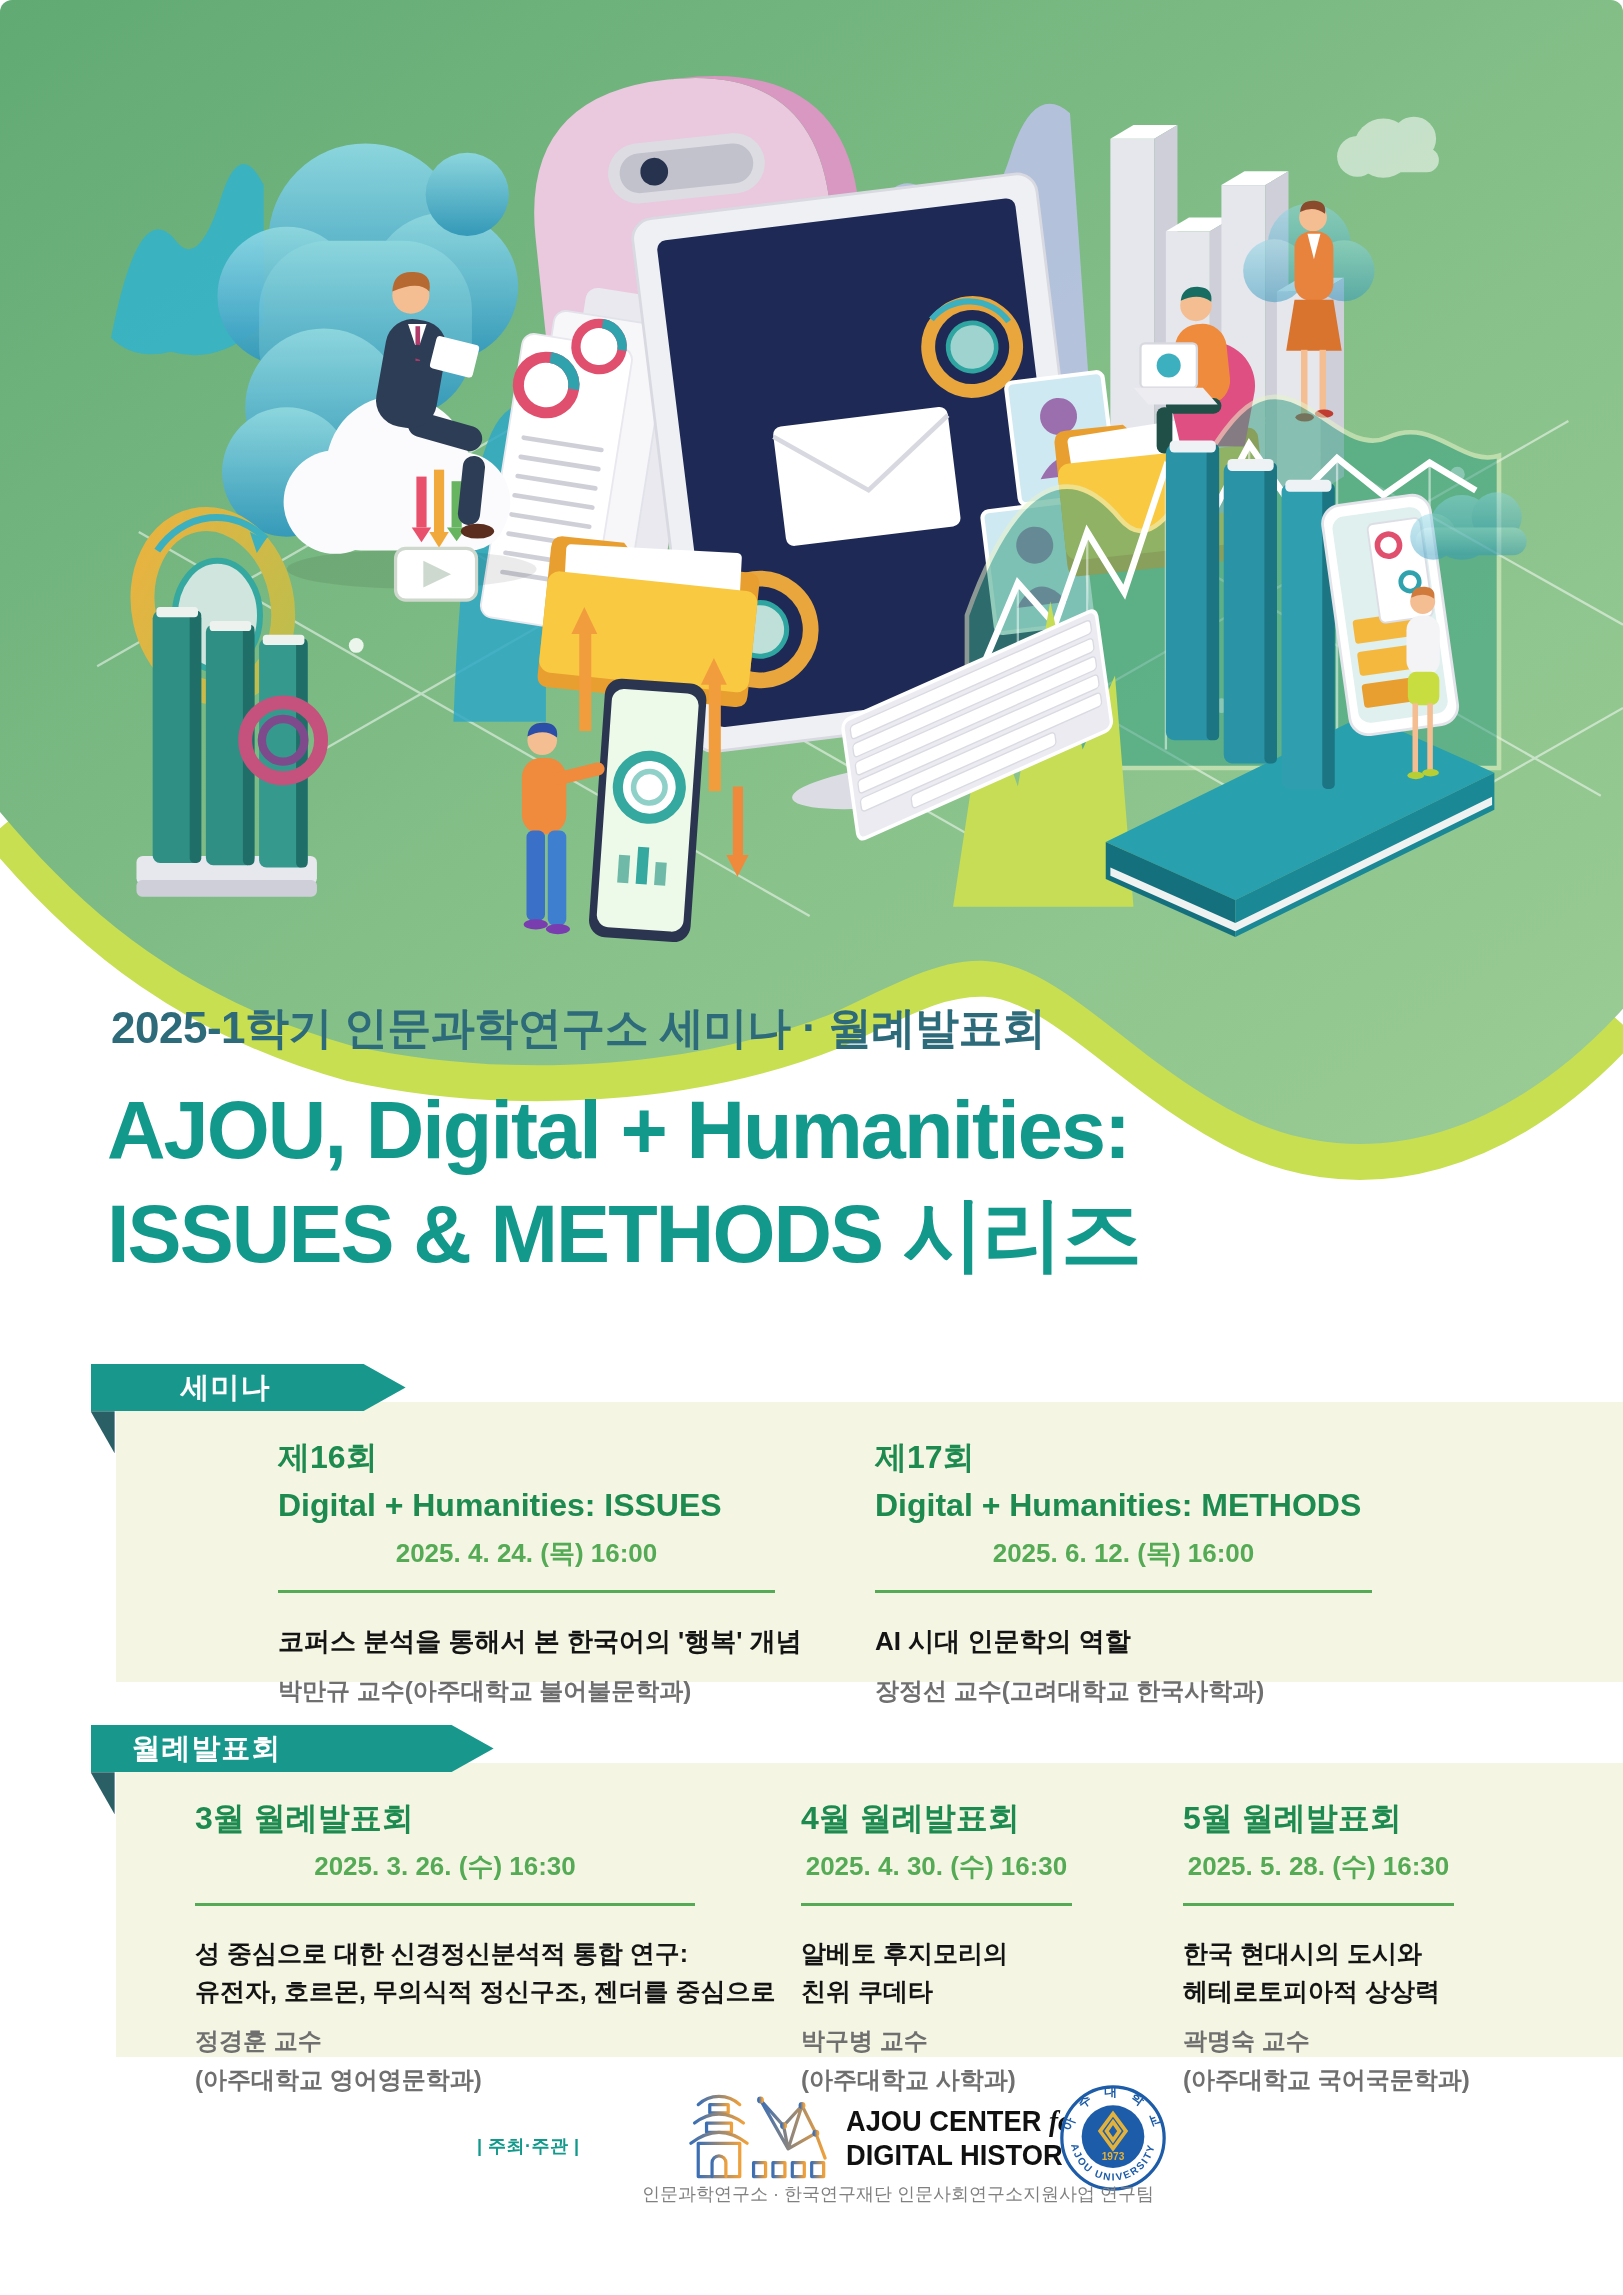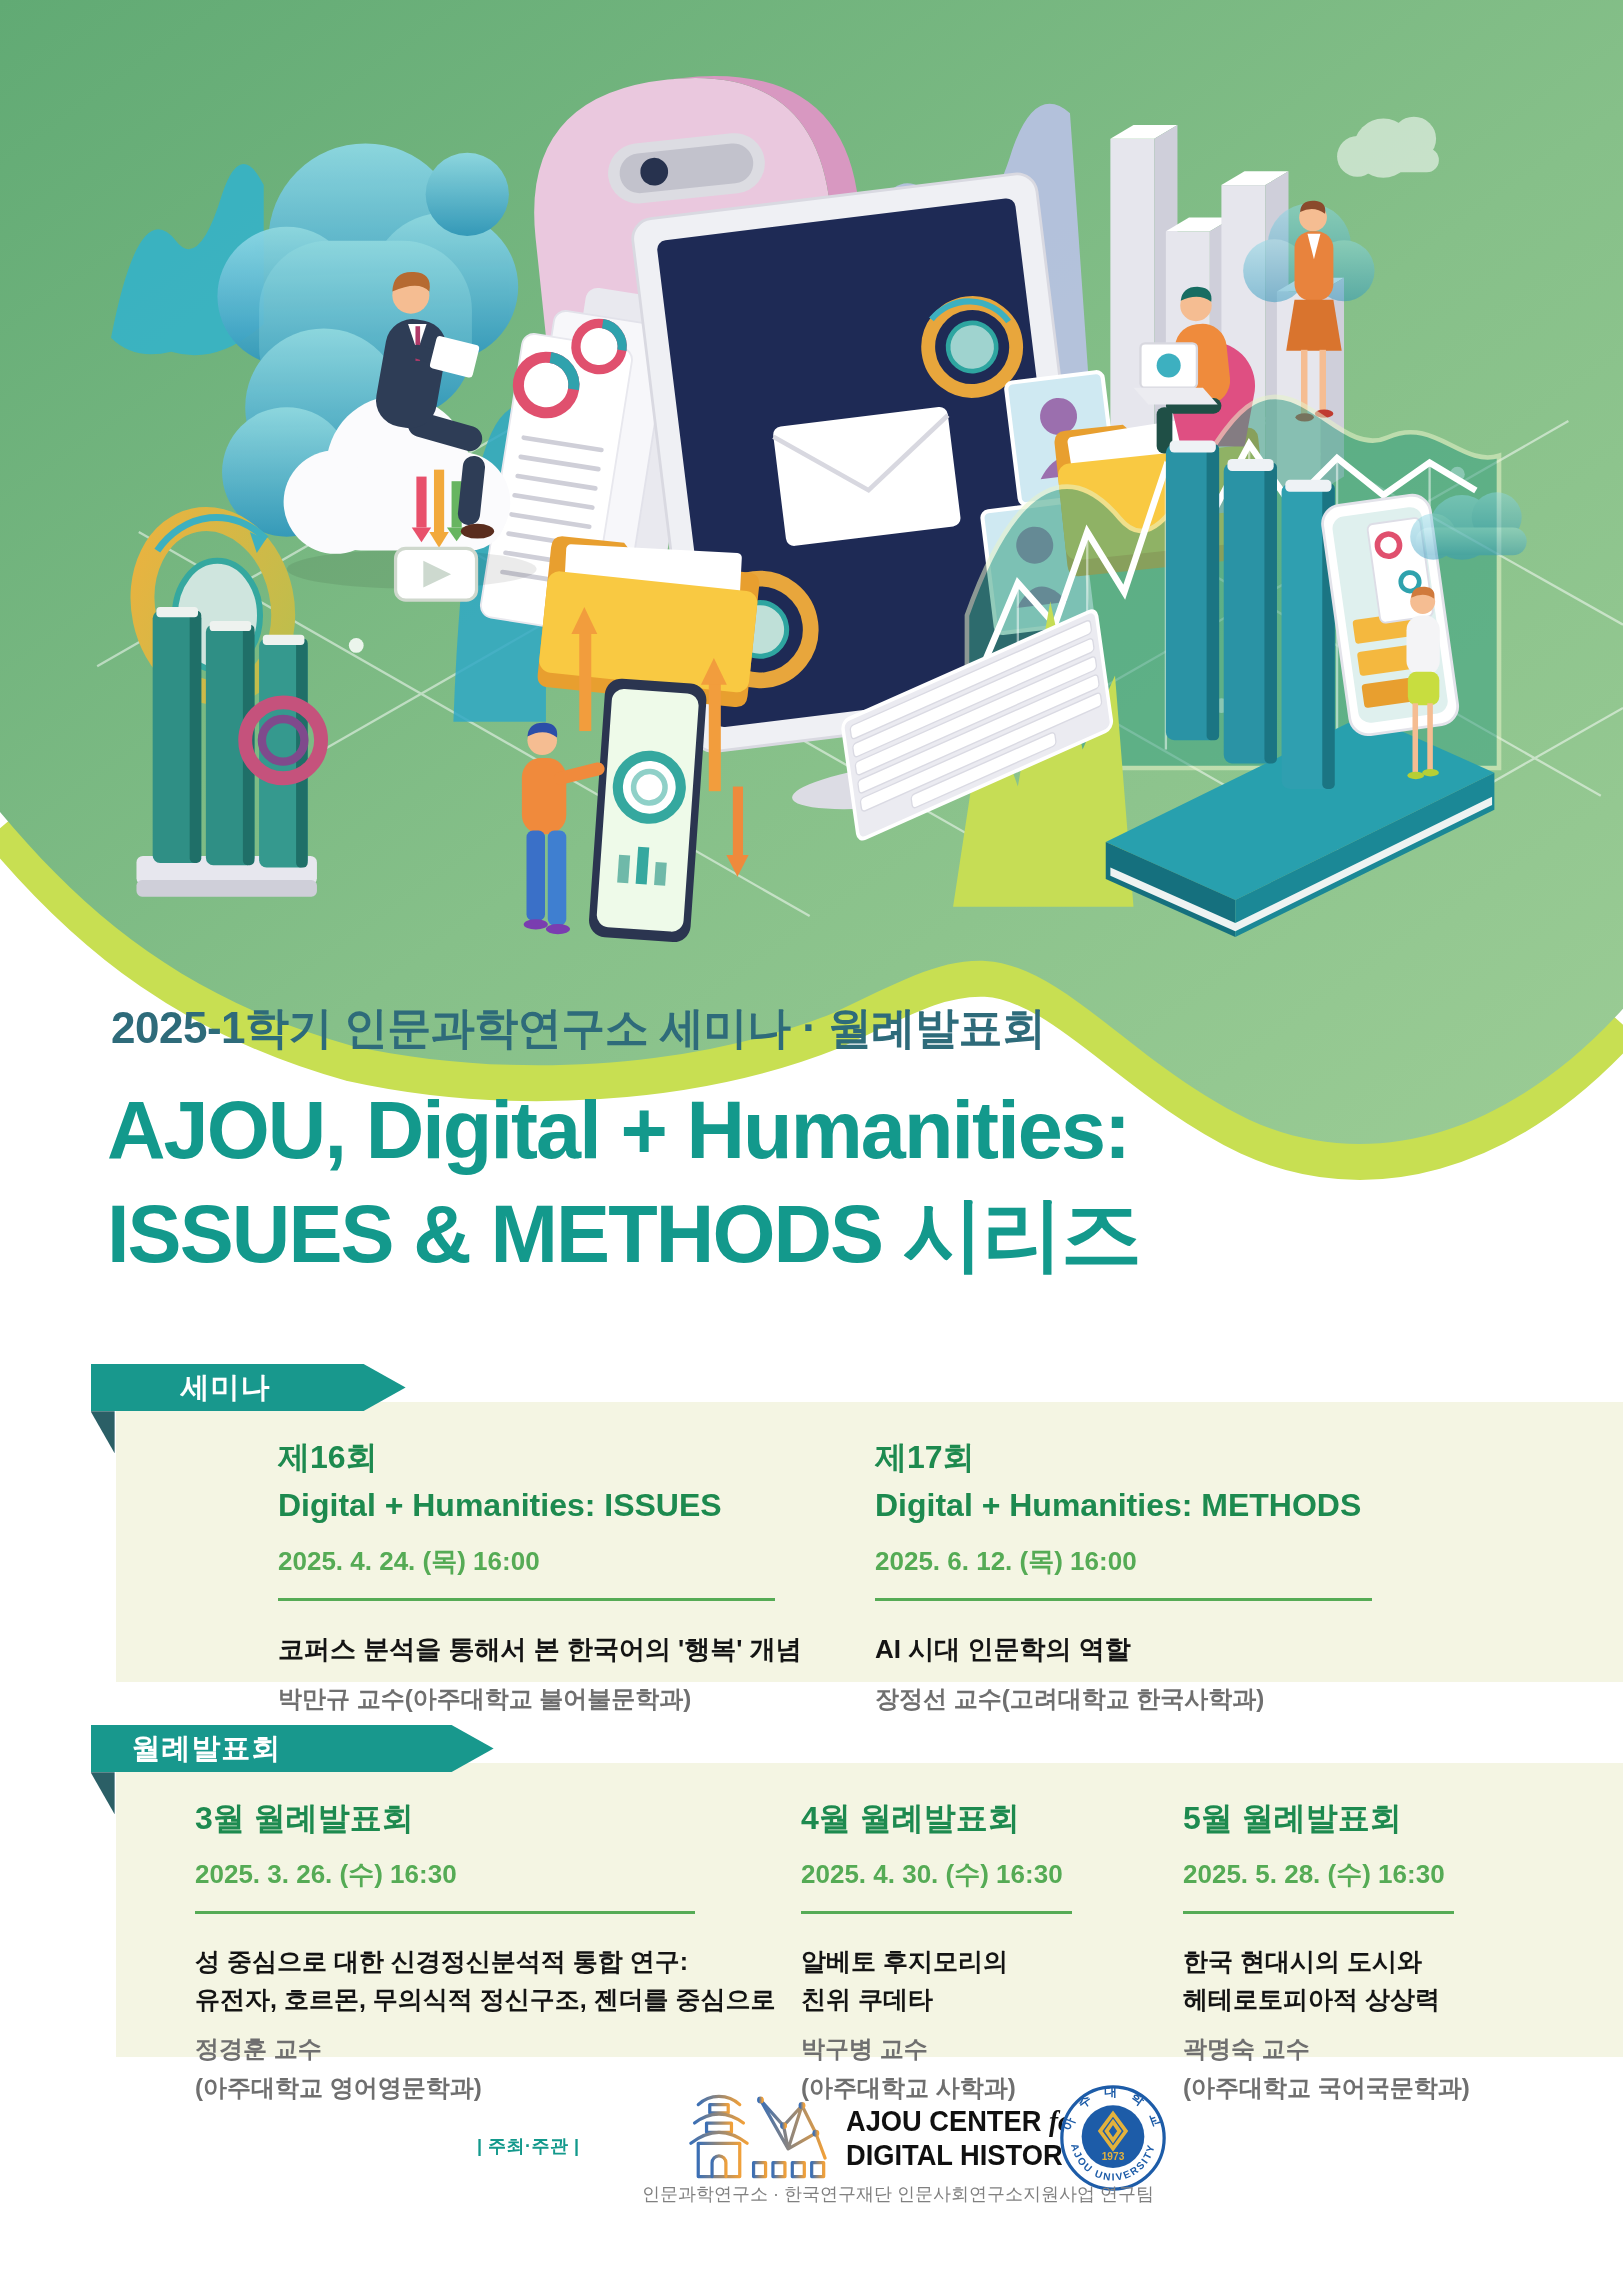--- a/index.html
+++ b/index.html
@@ -1,17 +1,17 @@
 <!DOCTYPE html>
 <html style="font-size:7.4px"><head>
 <meta charset="utf-8">
 <style>
   html,body{margin:0;padding:0;background:#ffffff;}
   .poster{position:relative;width:1623px;height:2295px;background:#ffffff;overflow:hidden;
-          font-family:"Liberation Sans",sans-serif;}
+          font-family:"Liberation Sans",sans-serif;border-radius:12px;}
   
   .hero{position:absolute;top:0;left:0;}
   
   .subtitle{position:absolute;left:111px;top:999px;font-size:44px;font-weight:800;
             color:#2e6b7a;letter-spacing:-0.5px;white-space:nowrap;}
   .title{position:absolute;left:107px;top:1078px;font-size:81px;font-weight:800;
          color:#13998c;line-height:1.29;letter-spacing:-1.9px;white-space:nowrap;}
   
   .sec{position:absolute;left:116px;width:1568px;background:#f4f5e3;}
   .sec-seminar{top:1402px;height:280px;}
@@ -21,21 +21,21 @@
   .tag-seminar{width:315px;padding-left:90px;box-sizing:border-box;
        clip-path:polygon(0 0,273px 0,315px 50%,273px 100%,0 100%);}
   .tag-monthly{width:403px;padding-left:41px;box-sizing:border-box;
        clip-path:polygon(0 0,361px 0,403px 50%,361px 100%,0 100%);}
   .fold{position:absolute;top:9.3px;left:-25.4px;width:24px;height:42px;background:#2b5f66;
        clip-path:polygon(0 0,100% 0,100% 100%);}
   .col{position:absolute;top:30.5px;}
   .s-col1{left:162px;width:497px;}  .s-col2{left:759px;width:497px;}
   .m-col1{left:79px;width:500px;}  .m-col2{left:685px;width:271px;}  .m-col3{left:1067px;width:271px;}
   .round,.series,.month{font-size:32px;font-weight:800;color:#1d8a4f;line-height:1.5;white-space:nowrap;}
-  .date{font-size:26px;font-weight:600;color:#55ab55;margin-top:15px;white-space:nowrap;}
+  .date{font-size:26px;font-weight:600;color:#55ab55;margin-top:7px;white-space:nowrap;text-align:center;}
   .rule{height:2.8px;background:#55ab55;margin-top:19.4px;}
   .topic{font-size:26px;font-weight:800;color:#141414;margin-top:29px;line-height:1.5;white-space:nowrap;}
   .topic2{font-size:25px;font-weight:800;color:#141414;margin-top:28px;line-height:1.55;white-space:nowrap;}
   .speaker{font-size:24px;font-weight:700;color:#6f6f6f;margin-top:11px;line-height:1.6;white-space:nowrap;}
   
   .host{position:absolute;left:477px;top:2134px;font-size:18px;font-weight:800;color:#13998c;
         letter-spacing:0.5px;white-space:nowrap;}
   .logo{position:absolute;left:684px;top:2088px;}
   .center-name{position:absolute;left:846px;top:2104px;color:#101010;font-size:29px;font-weight:700;
         line-height:1.18;letter-spacing:0;transform:scaleX(.94);transform-origin:left;white-space:nowrap;}

